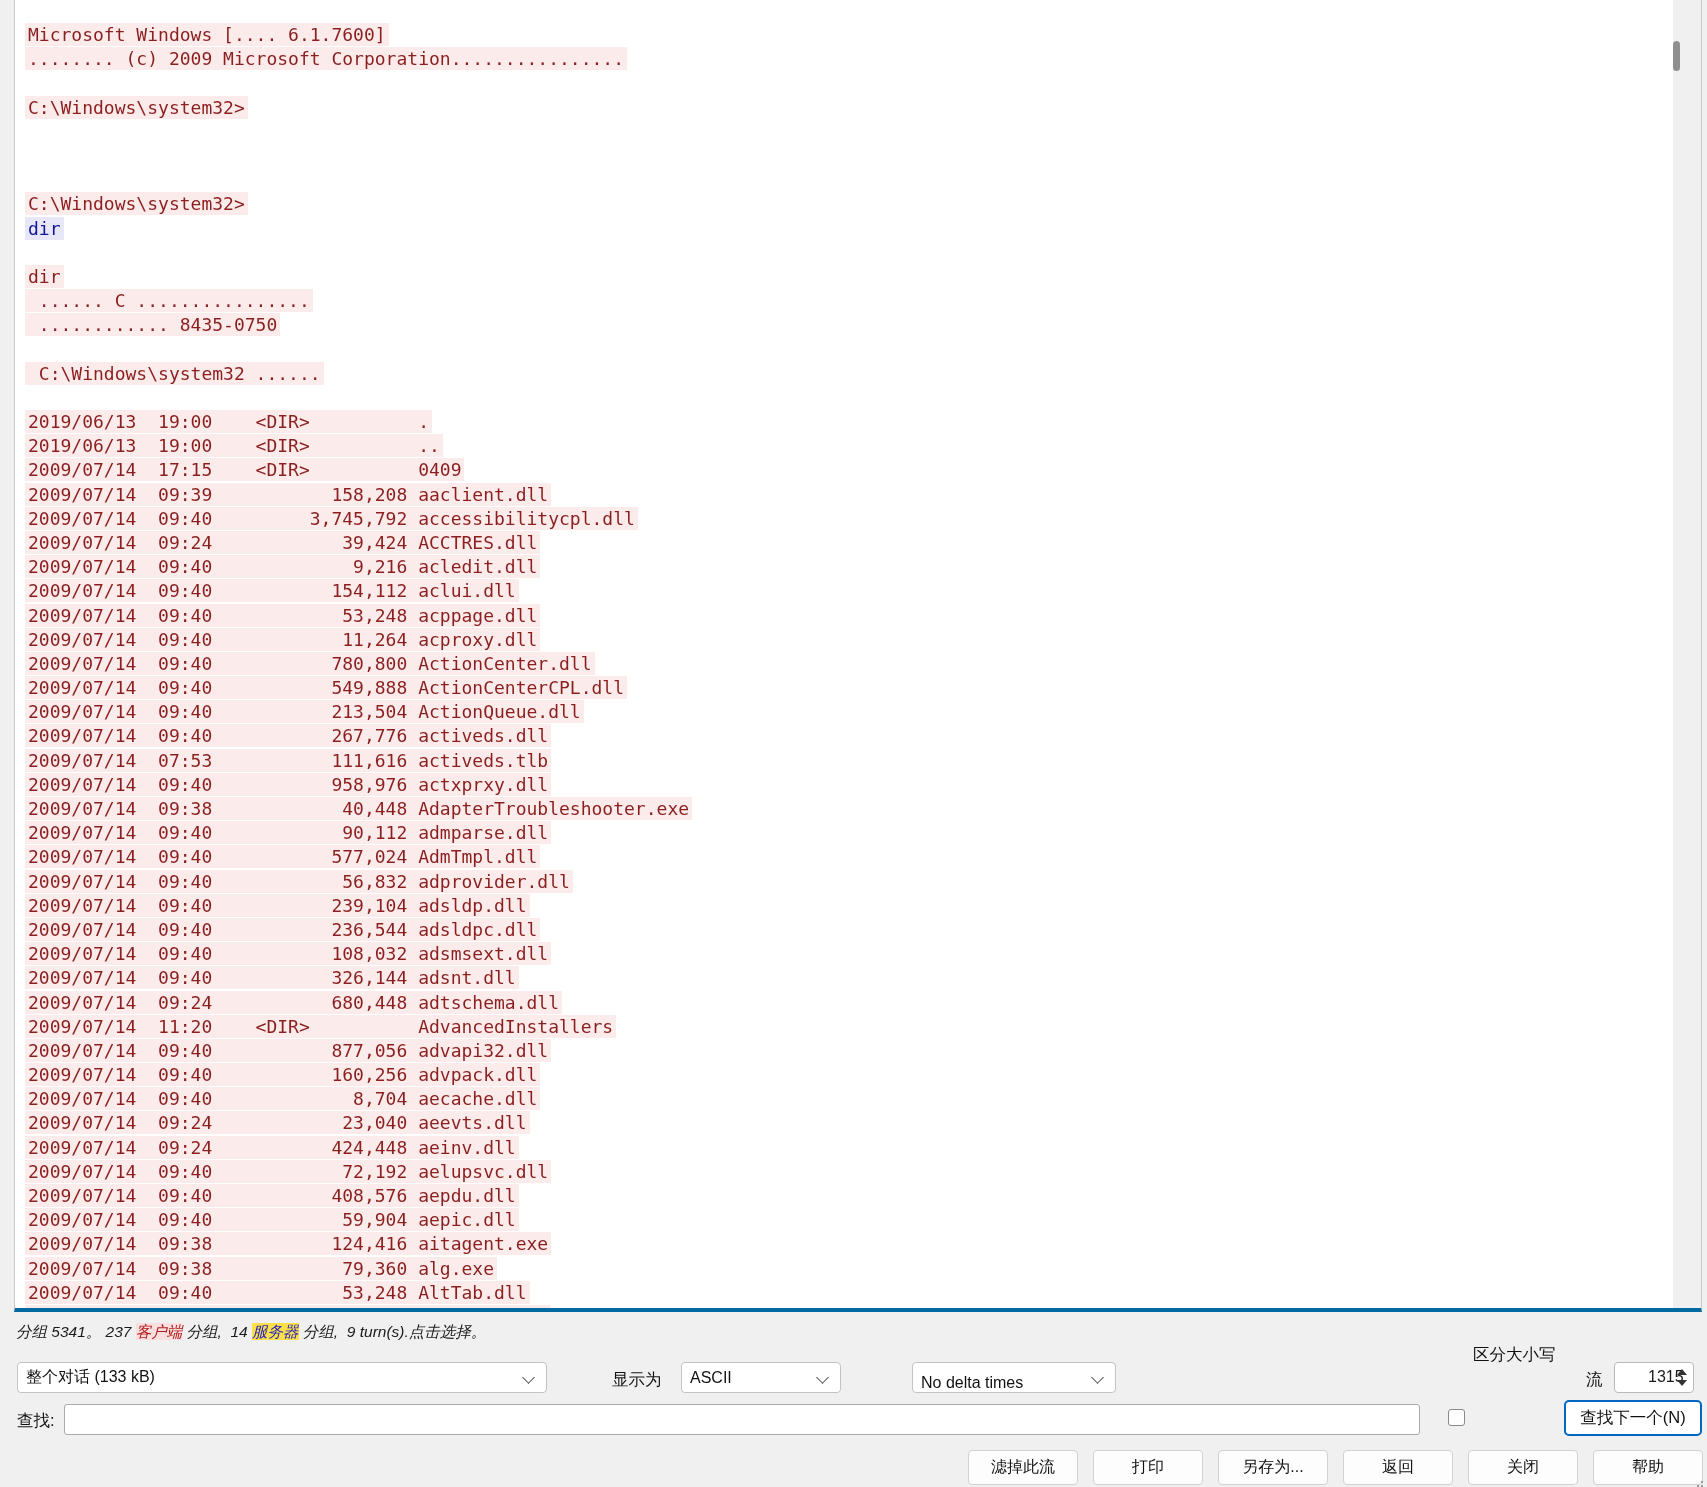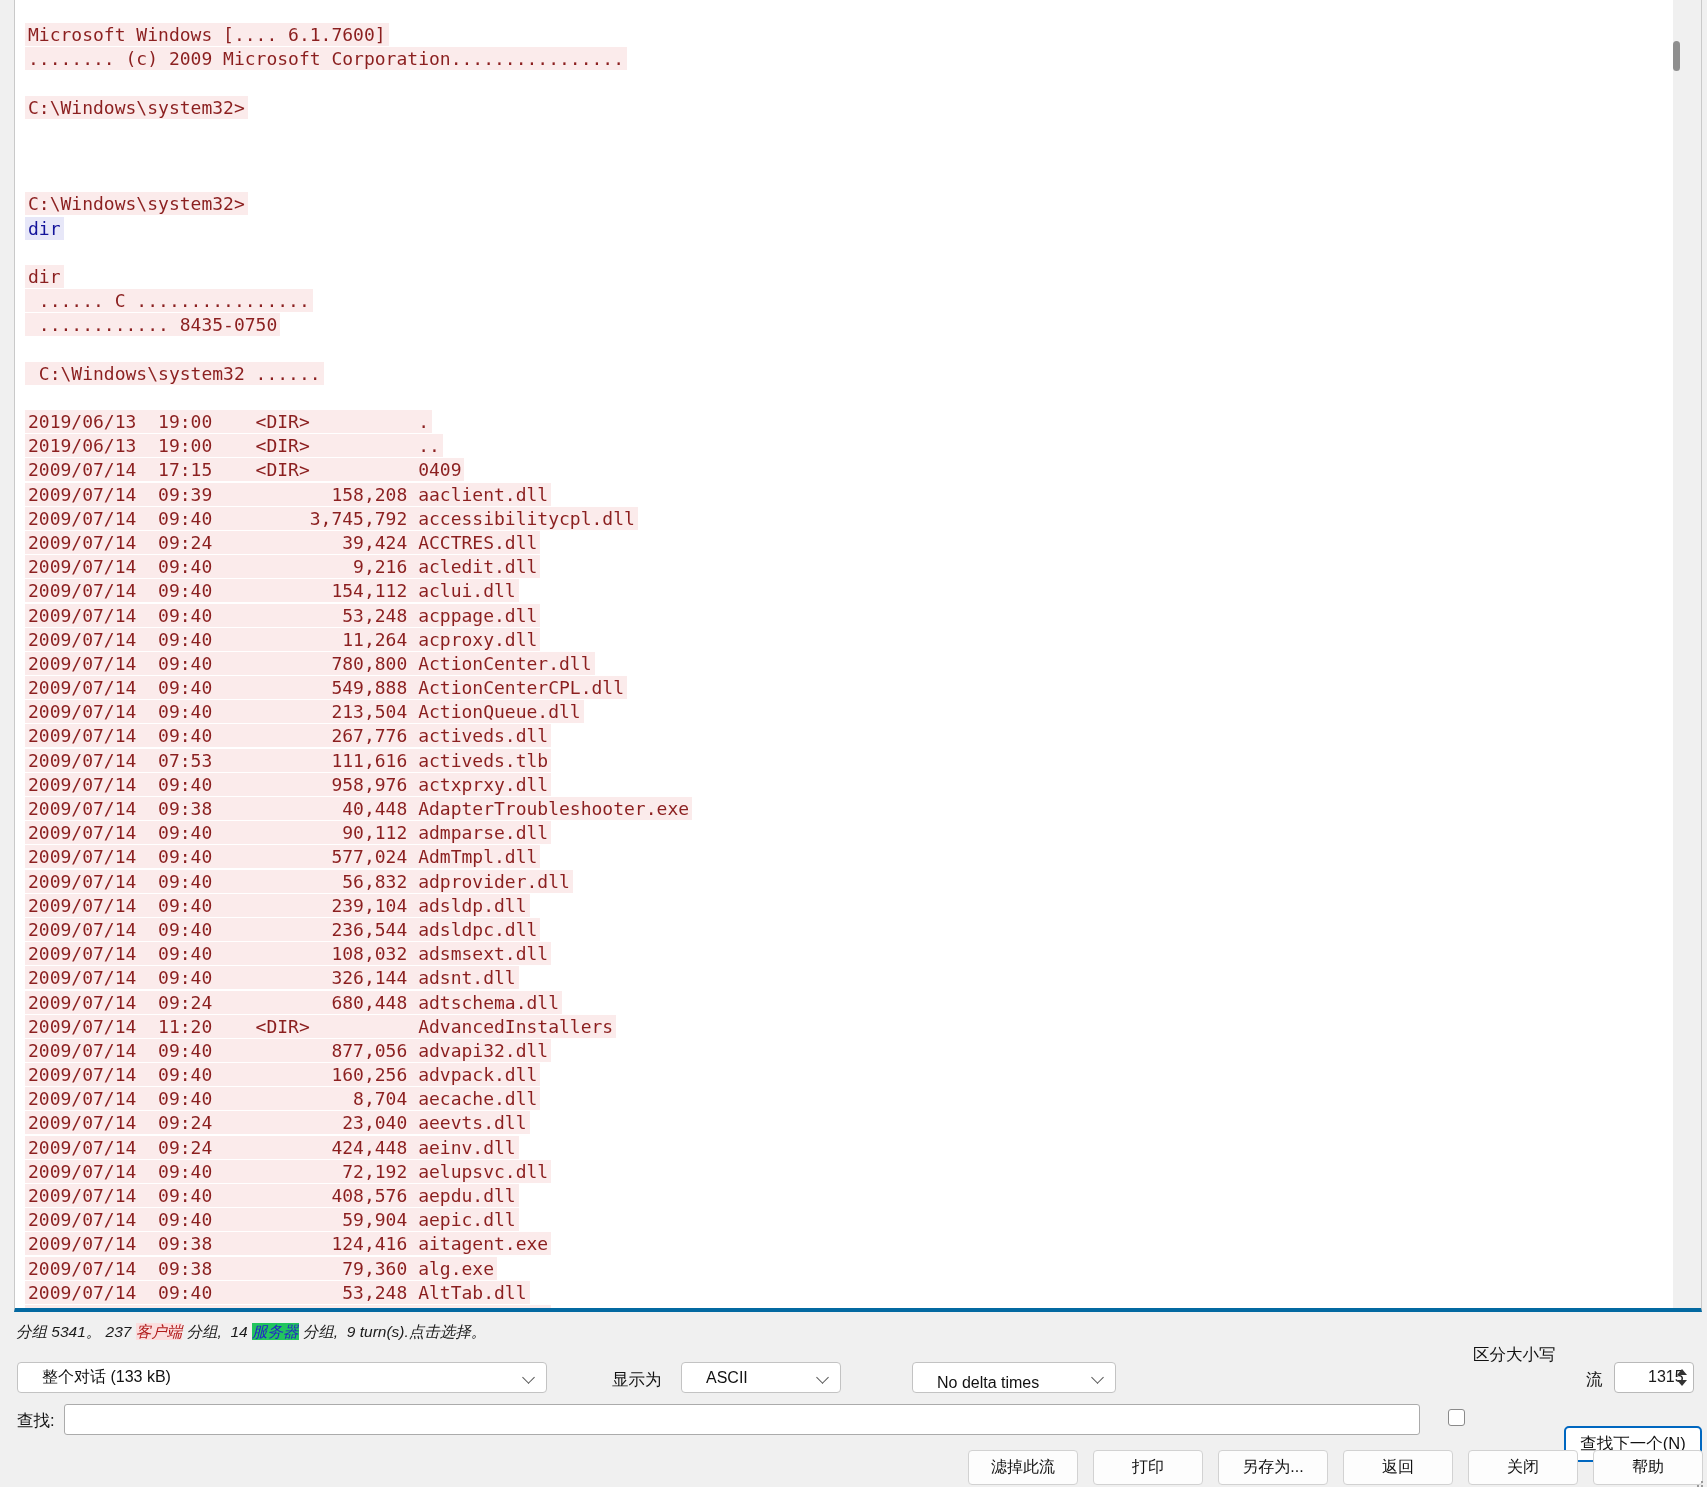--- a/index.html
+++ b/index.html
@@ -22,45 +22,45 @@
   .line{height:24.2px;}
   .hl{padding:1px 3px;}
   .hl.client{color:#8b1f1f;background:#fbebeb;}
   .hl.server{color:#14149b;background:#e7e7f8;}
   .vscroll{position:absolute;top:0;right:0;width:28px;bottom:0;background:#f0f0f0;}
   .vthumb{position:absolute;left:0px;top:42px;width:7px;height:30px;background:#8f8f8f;border-radius:3.5px;}
 
   
   .statusline{position:absolute;left:16px;top:1322px;font-style:italic;font-size:15.5px;color:#1a1a1a;white-space:pre;}
   .seg.client{color:#b01a1a;background:#fbdede;}
-  .seg.server{color:#2424c8;background:#22c55e;}
+  .seg.server{color:#2424c8;background:#fde047;}
 
   
   .combo{
     position:absolute;height:31px;background:#fff;border:1px solid #c3c3c3;border-radius:4px;
-    box-sizing:border-box;font-size:16px;display:flex;align-items:center;padding:0 24px;color:#111;
+    box-sizing:border-box;font-size:16px;display:flex;align-items:center;padding:0 8px;color:#111;
   }
   .chev{position:absolute;right:13px;top:10px;width:8px;height:8px;
     border-right:1.6px solid #555;border-bottom:1.6px solid #555;transform:rotate(45deg);}
   .uilabel{position:absolute;font-size:16.5px;color:#111;}
 
   .spinner{position:absolute;left:1614px;top:1362px;width:80px;height:31px;background:#fff;
     border:1px solid #b9b9b9;border-radius:4px;box-sizing:border-box;font-size:16px;}
   .spinner .val{position:absolute;left:9px;top:5px;margin-left:24px;}
   .spin-up,.spin-down{position:absolute;right:6px;width:0;height:0;border-left:5px solid transparent;border-right:5px solid transparent;}
   .spin-up{top:6px;border-bottom:6px solid #333;}
   .spin-down{bottom:6px;border-top:6px solid #333;}
 
   .findinput{position:absolute;left:64px;top:1404px;width:1356px;height:31px;box-sizing:border-box;
     border:1px solid #ababab;border-radius:3px;background:#fff;font-size:16px;padding:0 8px;outline:none;}
   .checkbox{position:absolute;left:1448px;top:1409px;width:17px;height:17px;box-sizing:border-box;
     border:1px solid #8a8a8a;border-radius:3px;background:#fff;}
   .findnext{position:absolute;left:1564px;top:1400px;width:138px;height:36px;box-sizing:border-box;
     background:#fff;border:2px solid #0067c0;border-radius:5px;font-size:16.5px;color:#111;
-    display:flex;align-items:center;justify-content:center;font-family:"Liberation Sans",sans-serif;margin-top:26px;}
+    display:flex;align-items:center;justify-content:center;font-family:"Liberation Sans",sans-serif;}
 
   .footer{position:absolute;top:1450px;left:968px;display:flex;gap:15px;}
   .fbtn{width:108px;height:33px;background:#fdfdfd;border:1px solid #d2d2d2;border-radius:4px;
     font-size:16px;color:#111;display:flex;align-items:center;justify-content:center;
     font-family:"Liberation Sans",sans-serif;}
 
   .grip{position:absolute;right:4px;bottom:4px;width:2px;height:2px;background:#9a9a9a;
     box-shadow:-8px 8px #9a9a9a,-4px 8px #9a9a9a,0 8px #9a9a9a,-4px 4px #9a9a9a,0 4px #9a9a9a,0 0 #9a9a9a;}
 </style>
 </head>

